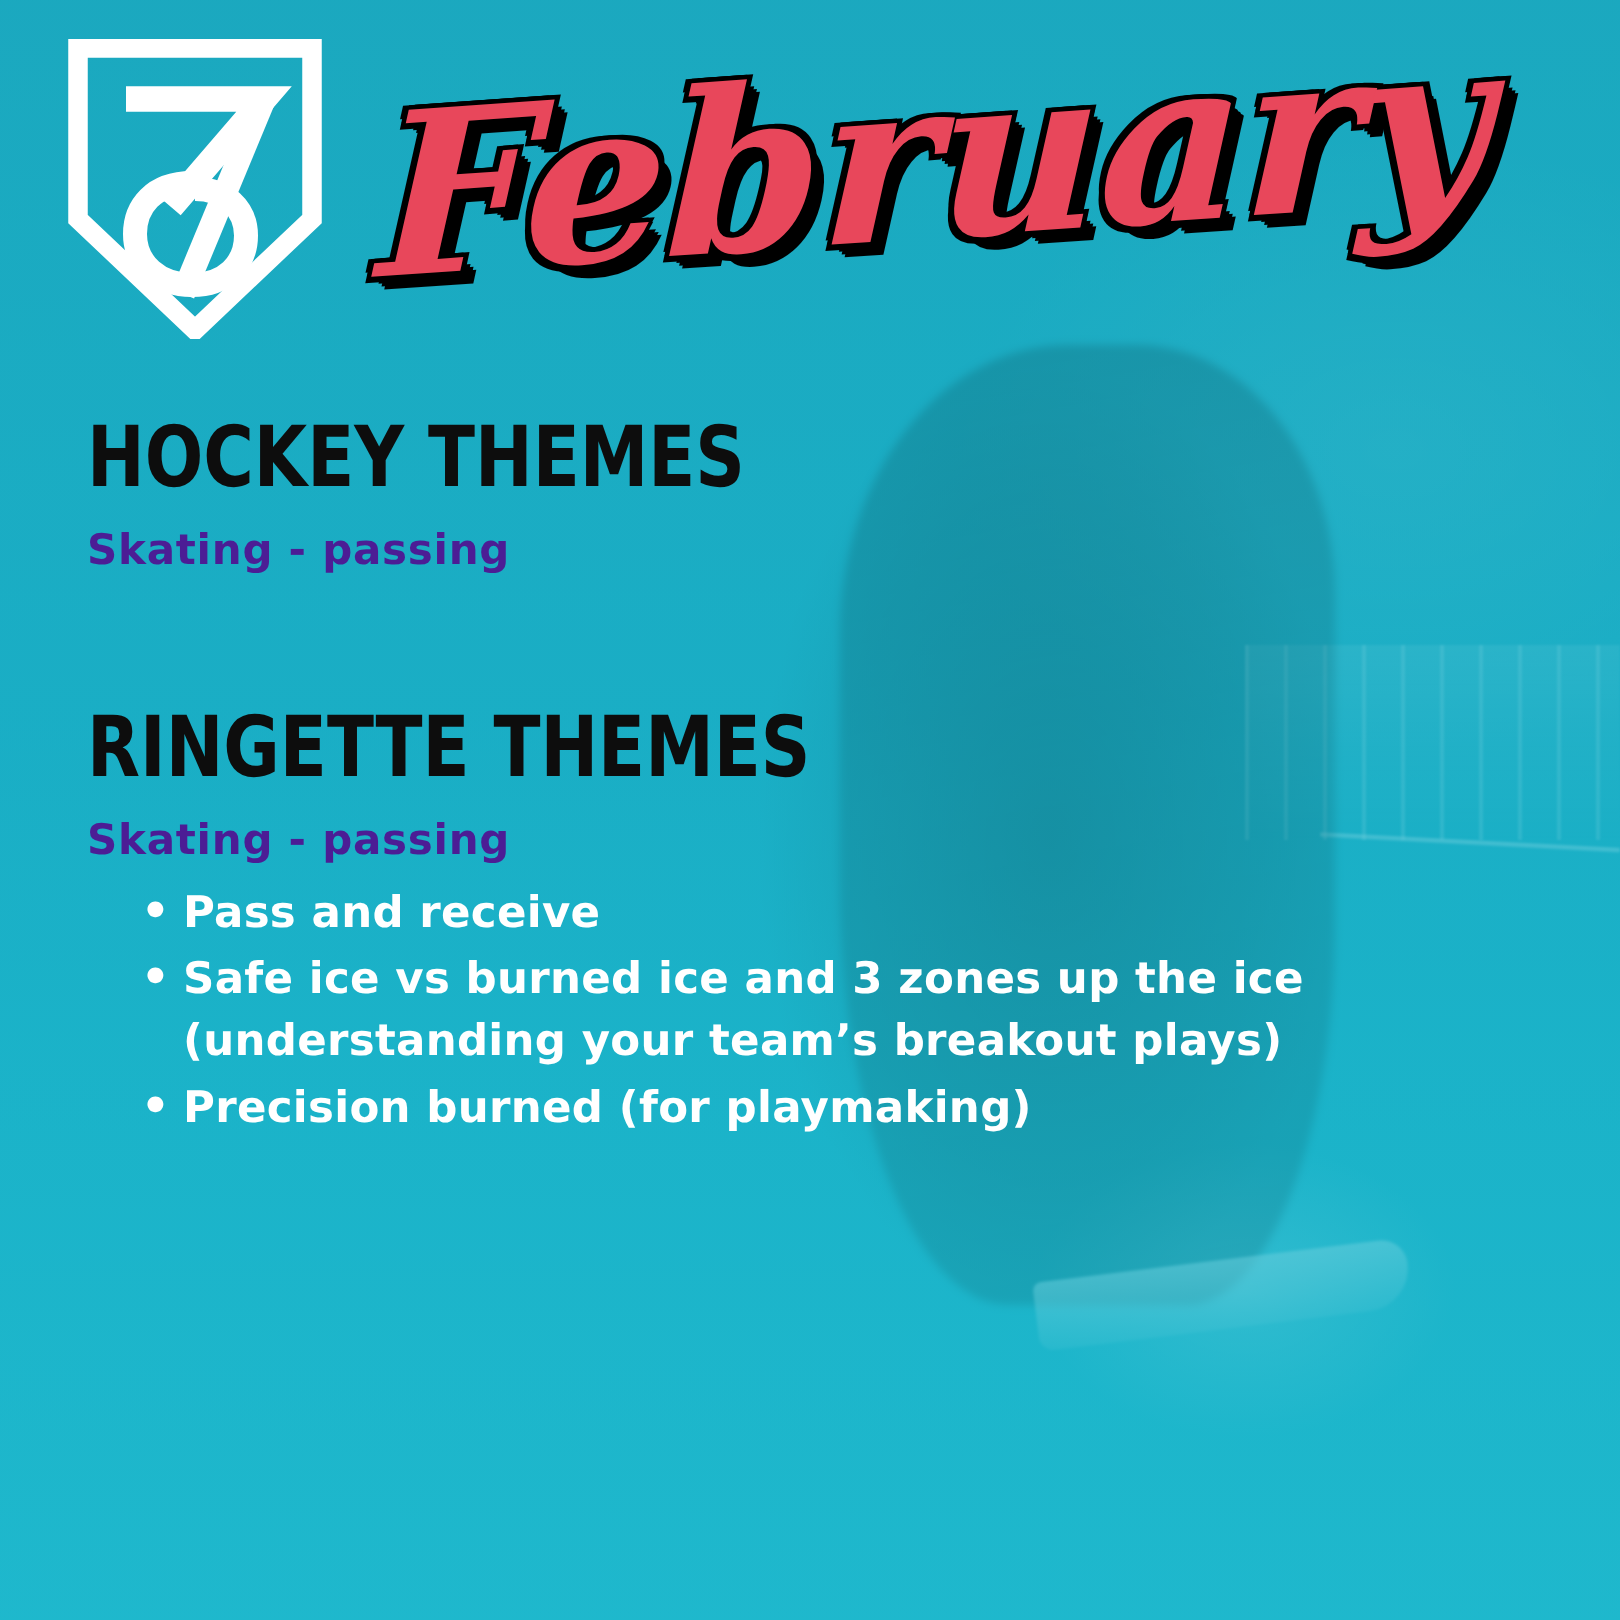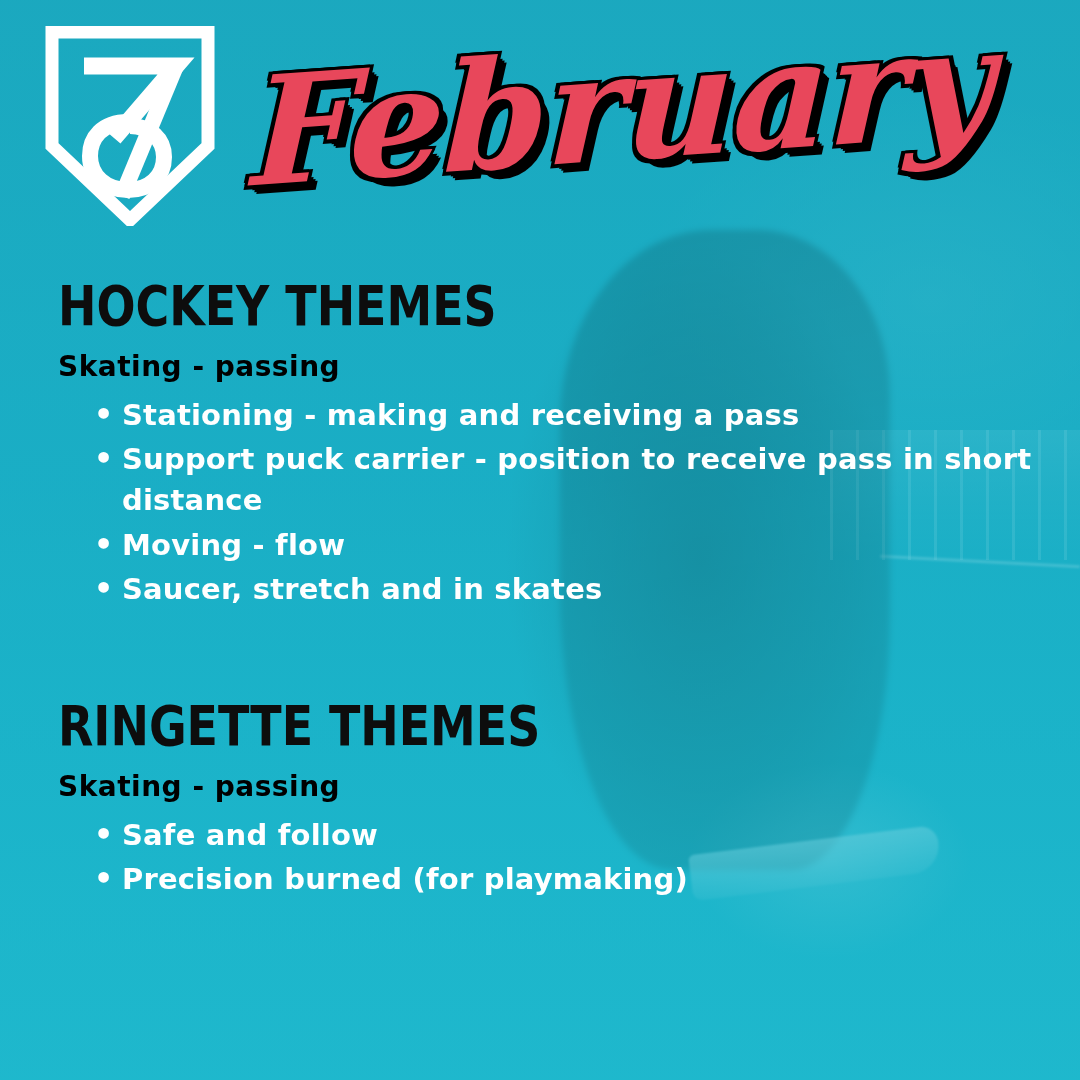--- a/index.html
+++ b/index.html
@@ -99,21 +99,21 @@
     letter-spacing:0px;
     transform:scaleX(0.82);
     transform-origin:left center;
     text-transform:uppercase;
   }
   .section-sub {
     margin-top:16px;
     font-family:"DejaVu Sans", sans-serif;
     font-weight:bold;
     font-size:28px;
-    color:#000000;
+    color:#4c1d95;
     letter-spacing:0.5px;
   }
   ul.bullets {
     margin-top:12px;
     padding-left:30px;
     list-style:none;
   }
   ul.bullets li {
     position:relative;
     color:#ffffff;
@@ -159,31 +159,26 @@
     </div>
 
     <div class="month">February</div>
   </div>
 
   <div class="content">
 
     <div class="section">
       <div class="section-title">HOCKEY THEMES</div>
       <div class="section-sub">Skating - passing</div>
-      <ul class="bullets">
-        <li>Stationing - making and receiving a pass</li>
-        <li>Support puck carrier - position to receive pass in short distance</li>
-        <li>Moving - flow</li>
-        <li>Saucer, stretch and in skates</li>
-      </ul>
     </div>
 
     <div class="section">
       <div class="section-title">RINGETTE THEMES</div>
       <div class="section-sub">Skating - passing</div>
       <ul class="bullets">
-        <li>Safe and follow</li>
+        <li>Pass and receive</li>
+        <li>Safe ice vs burned ice and 3 zones up the ice (understanding your team’s breakout plays)</li>
         <li>Precision burned (for playmaking)</li>
       </ul>
     </div>
 
   </div>
 </div>
 
 </body></html>

